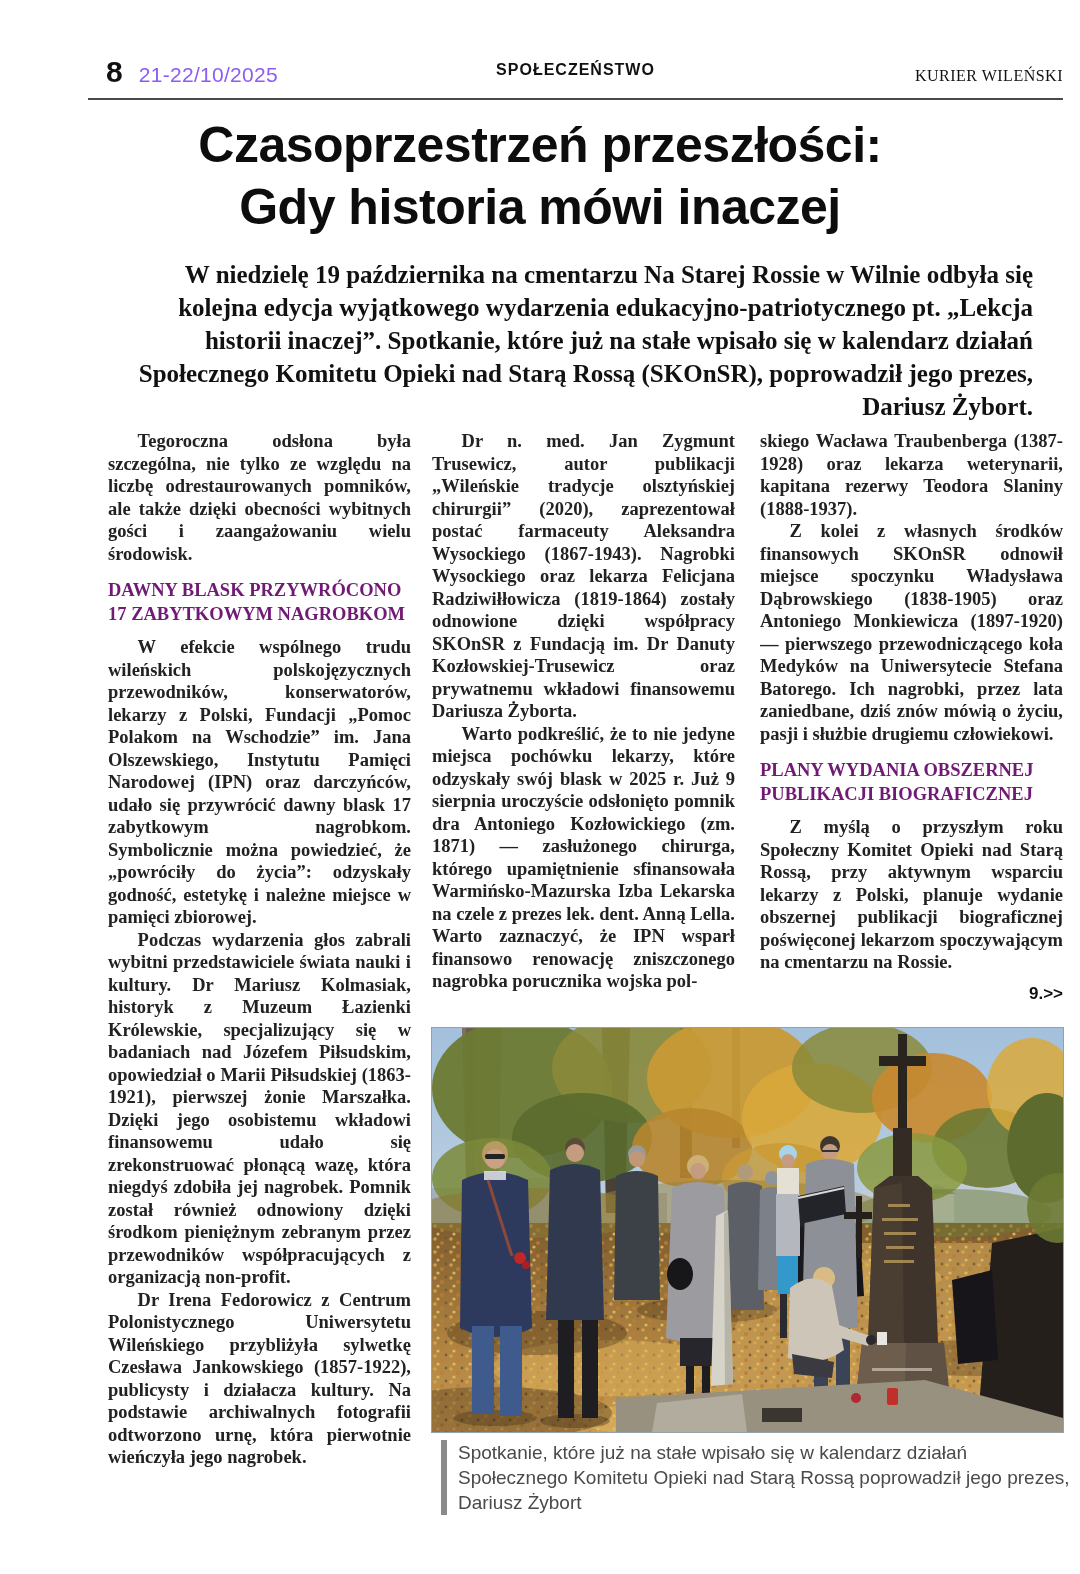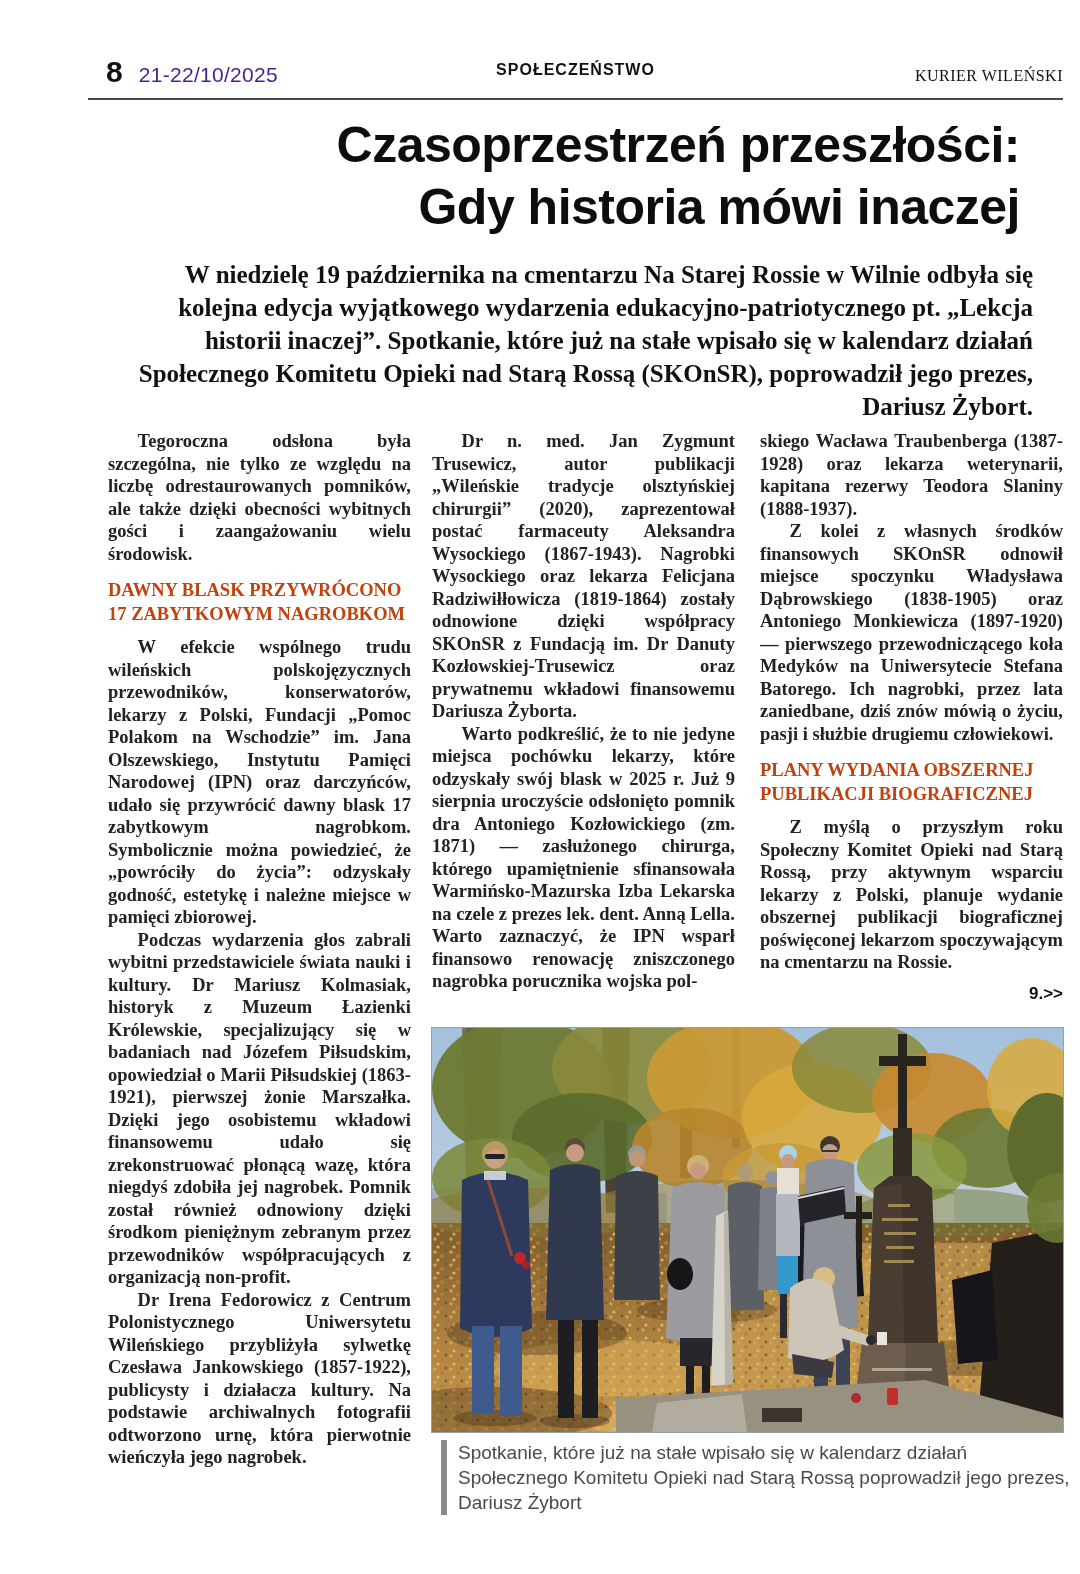--- a/index.html
+++ b/index.html
@@ -5,41 +5,41 @@
   html,body{margin:0;padding:0;}
   body{
     width:1080px;height:1574px;position:relative;background:#ffffff;
     font-family:"Liberation Serif",serif;color:#1f1f1f;overflow:hidden;
   }
   
   .hdr{position:absolute;left:88px;top:55px;width:975px;height:40px;}
   .hdr-left{position:absolute;left:18px;top:0;display:flex;align-items:baseline;gap:16px;
     font-family:"Liberation Sans",sans-serif;}
   .hdr-page{font-size:30px;font-weight:bold;color:#111;}
-  .hdr-date{font-size:21px;color:#4c1d95;letter-spacing:.3px;}
+  .hdr-date{font-size:21px;color:#8b5cf6;letter-spacing:.3px;}
   .hdr-section{position:absolute;left:0;right:0;top:6px;text-align:center;
     font-family:Liberation Sans, sans-serif;font-size:16px;font-weight:bold;
     letter-spacing:1px;color:#111;}
   .hdr-masthead{position:absolute;right:0;top:12px;font-family:"Liberation Serif",serif;
     font-size:16px;font-weight:normal;letter-spacing:.5px;color:#111;}
   .hdr-rule{position:absolute;left:88px;top:98px;width:975px;height:2px;background:#4a4a4a;}
   
-  .headline{position:absolute;left:60px;top:114px;width:960px;text-align:right;
+  .headline{position:absolute;left:60px;top:114px;width:960px;text-align:center;
     font-family:"Liberation Sans",sans-serif;font-weight:bold;font-size:50px;
     line-height:62px;color:#0d0d0d;letter-spacing:-.5px;}
   .lead{position:absolute;left:108px;top:258px;width:925px;
     font-family:"Liberation Serif",serif;font-weight:bold;font-size:25px;
     line-height:33px;color:#111;text-align:right;}
   
   .col{position:absolute;top:430px;width:303px;font-size:18.5px;line-height:22.5px;
     text-align:justify;color:#222;}
   .col p{margin:0;font-weight:bold;}
   .col p.ind{text-indent:1.6em;}
   .col .subhead{font-weight:bold;font-size:18.5px;line-height:24px;
-    margin:13px 0 10px 0;text-align:left;color:#c2410c;}
+    margin:13px 0 10px 0;text-align:left;color:#701a75;}
   .col1{left:108px;}
   .col2{left:432px;height:592px;overflow:hidden;}
   .col3{left:760px;height:552px;overflow:hidden;}
   .cont-marker{position:absolute;left:760px;top:984px;width:303px;text-align:right;
     font-family:"Liberation Sans",sans-serif;font-weight:bold;font-size:17px;color:#111;}
   
   .photo{position:absolute;left:432px;top:1028px;width:631px;height:404px;
     z-index:2;outline:1px solid #93a0ae;background:#a5c0da;}
   .photo svg{display:block;width:631px;height:404px;}
   

